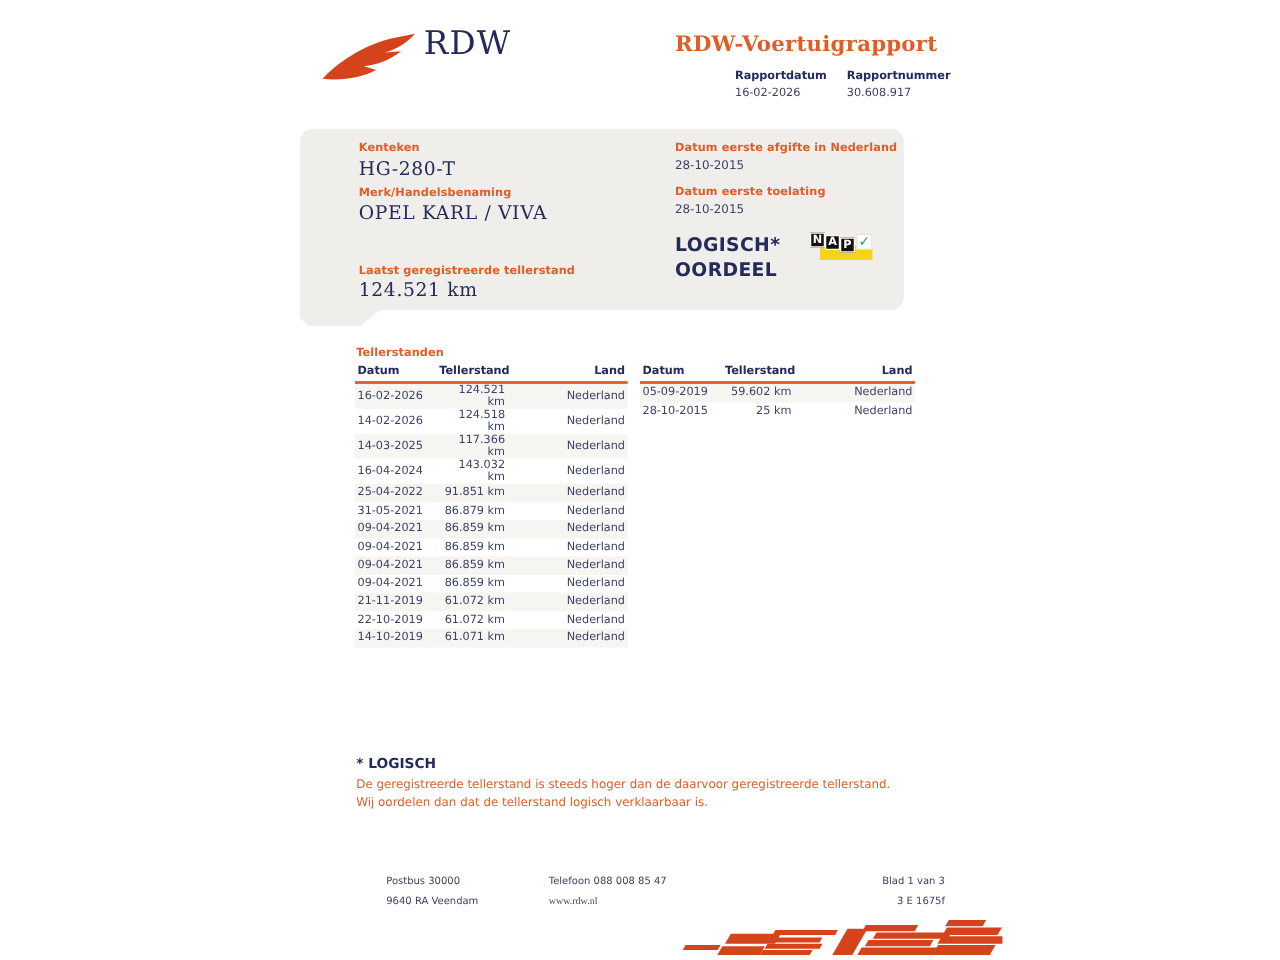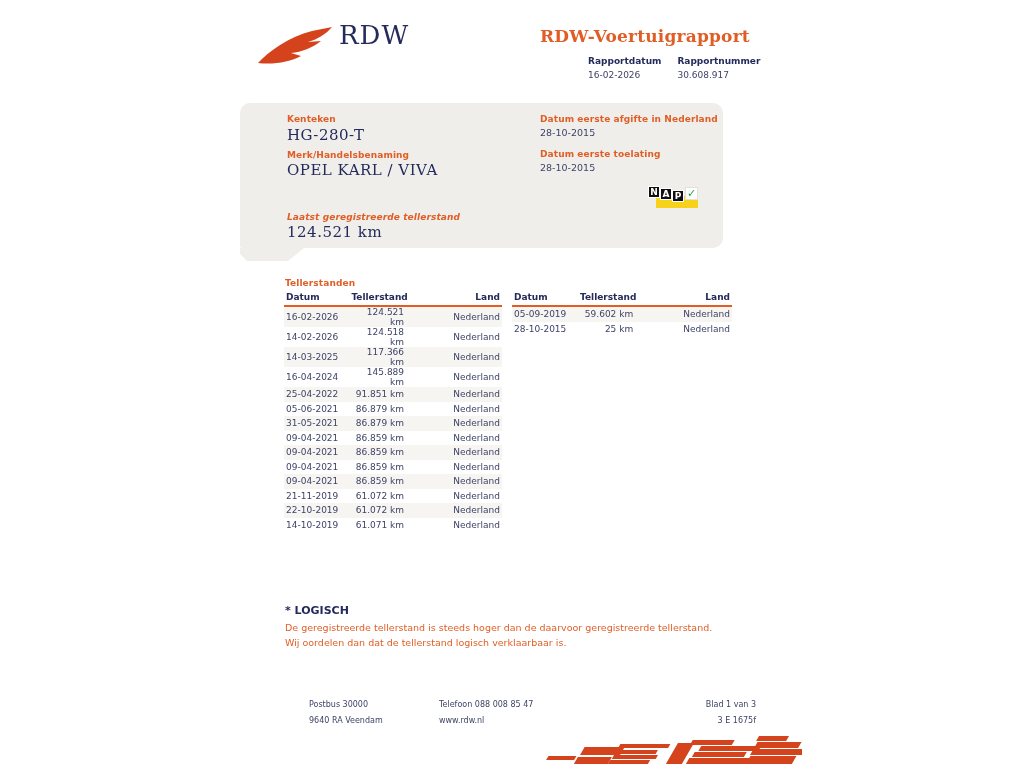--- a/index.html
+++ b/index.html
@@ -22,21 +22,21 @@
   .card{left:240px;top:103px;width:483px;height:145px;background:var(--box-bg);
         border-radius:10px 10px 10px 2px;}
   .card-tab{left:240px;top:248px;width:64px;height:13px;background:var(--box-bg);
             clip-path:polygon(0 0,64px 0,48px 13px,7px 13px,0 6px);}
   .olabel{font-size:9px;font-weight:700;color:var(--accent-orange);letter-spacing:.1px;}
   .bigval{font-family:"DejaVu Serif","Liberation Serif",serif;font-size:15px;
           color:var(--navy);letter-spacing:.5px;}
   .smallval{font-size:9.5px;color:var(--text-gray);}
   .card .c-l1{left:47px;top:11px;} .card .c-v1{left:47px;top:23px;}
   .card .c-l2{left:47px;top:47px;} .card .c-v2{left:47px;top:58px;}
-  .card .c-l3{left:47px;top:109px;font-style:italic;} .card .c-v3{left:47px;top:120px;}
+  .card .c-l3{left:47px;top:109px;} .card .c-v3{left:47px;top:120px;}
   .card .c-r1{left:300px;top:11px;text-align:right;} .card .c-rv1{left:300px;top:24px;}
   .card .c-r2{left:300px;top:46px;} .card .c-rv2{left:300px;top:59px;}
   .oordeel{left:300px;top:83px;font-size:15px;font-weight:700;color:var(--navy);
            line-height:20px;letter-spacing:.3px;}
 
   
   .nap{left:648px;top:186px;width:54px;height:24px;}
   .nap-yellow{left:8px;top:10px;width:42px;height:12px;background:var(--nap-yellow);}
   .nap-box{width:12px;height:12px;background:#101010;color:#fff;font-size:9px;font-weight:700;
            display:flex;align-items:center;justify-content:center;border:1px solid #fff;box-sizing:border-box;}
@@ -62,21 +62,21 @@
   
   .note-title{left:285px;top:604px;font-size:11px;font-weight:700;color:var(--navy);}
   .note-body{left:285px;top:620px;width:440px;font-size:9.5px;color:var(--accent-orange);
              line-height:15px;}
 
   
   .footer{left:285px;top:700px;width:447px;display:grid;grid-template-columns:130px 1fr auto;
           font-size:8px;color:var(--text-gray);margin-left:24px;}
   .footer .line{margin-bottom:7px;}
   .footer .right{text-align:right;}
-  .footer a{color:var(--text-gray);text-decoration:none;}
+  .footer a{color:var(--text-gray);text-decoration:none;font-family:Liberation Serif, serif;}
 
   
   .stripes{left:540px;top:736px;width:262px;height:32px;}
   .stripe{fill:var(--logo-red);}
   .bird{fill:var(--logo-red);}
 </style>
 </head>
 <body>
 
 <div id="page">
@@ -105,20 +105,24 @@
     <div class="abs olabel c-l2">Merk/Handelsbenaming</div>
     <div class="abs bigval c-v2">OPEL KARL / VIVA</div>
     <div class="abs olabel c-l3">Laatst geregistreerde tellerstand</div>
     <div class="abs bigval c-v3">124.521 km</div>
 
     <div class="abs olabel c-r1">Datum eerste afgifte in Nederland</div>
     <div class="abs smallval c-rv1">28-10-2015</div>
     <div class="abs olabel c-r2">Datum eerste toelating</div>
     <div class="abs smallval c-rv2">28-10-2015</div>
 
+    <div class="abs oordeel">
+      <div>LOGISCH*</div>
+      <div>OORDEEL</div>
+    </div>
   </div>
   <div class="abs card-tab"></div>
 
   <div class="abs nap">
     <div class="abs nap-yellow"></div>
     <div class="abs nap-box nap-n">N</div>
     <div class="abs nap-box nap-a">A</div>
     <div class="abs nap-box nap-p">P</div>
     <div class="abs nap-check">✓</div>
   </div>
@@ -149,31 +153,26 @@
           <td class="col-teller">124.518 km</td>
           <td class="col-land">Nederland</td>
         </tr>
         <tr>
           <td class="col-datum">14-03-2025</td>
           <td class="col-teller">117.366 km</td>
           <td class="col-land">Nederland</td>
         </tr>
         <tr>
           <td class="col-datum">16-04-2024</td>
-          <td class="col-teller">145.889 km</td>
+          <td class="col-teller">143.032 km</td>
           <td class="col-land">Nederland</td>
         </tr>
         <tr>
           <td class="col-datum">25-04-2022</td>
           <td class="col-teller">91.851 km</td>
-          <td class="col-land">Nederland</td>
-        </tr>
-        <tr>
-          <td class="col-datum">05-06-2021</td>
-          <td class="col-teller">86.879 km</td>
           <td class="col-land">Nederland</td>
         </tr>
         <tr>
           <td class="col-datum">31-05-2021</td>
           <td class="col-teller">86.879 km</td>
           <td class="col-land">Nederland</td>
         </tr>
         <tr>
           <td class="col-datum">09-04-2021</td>
           <td class="col-teller">86.859 km</td>

